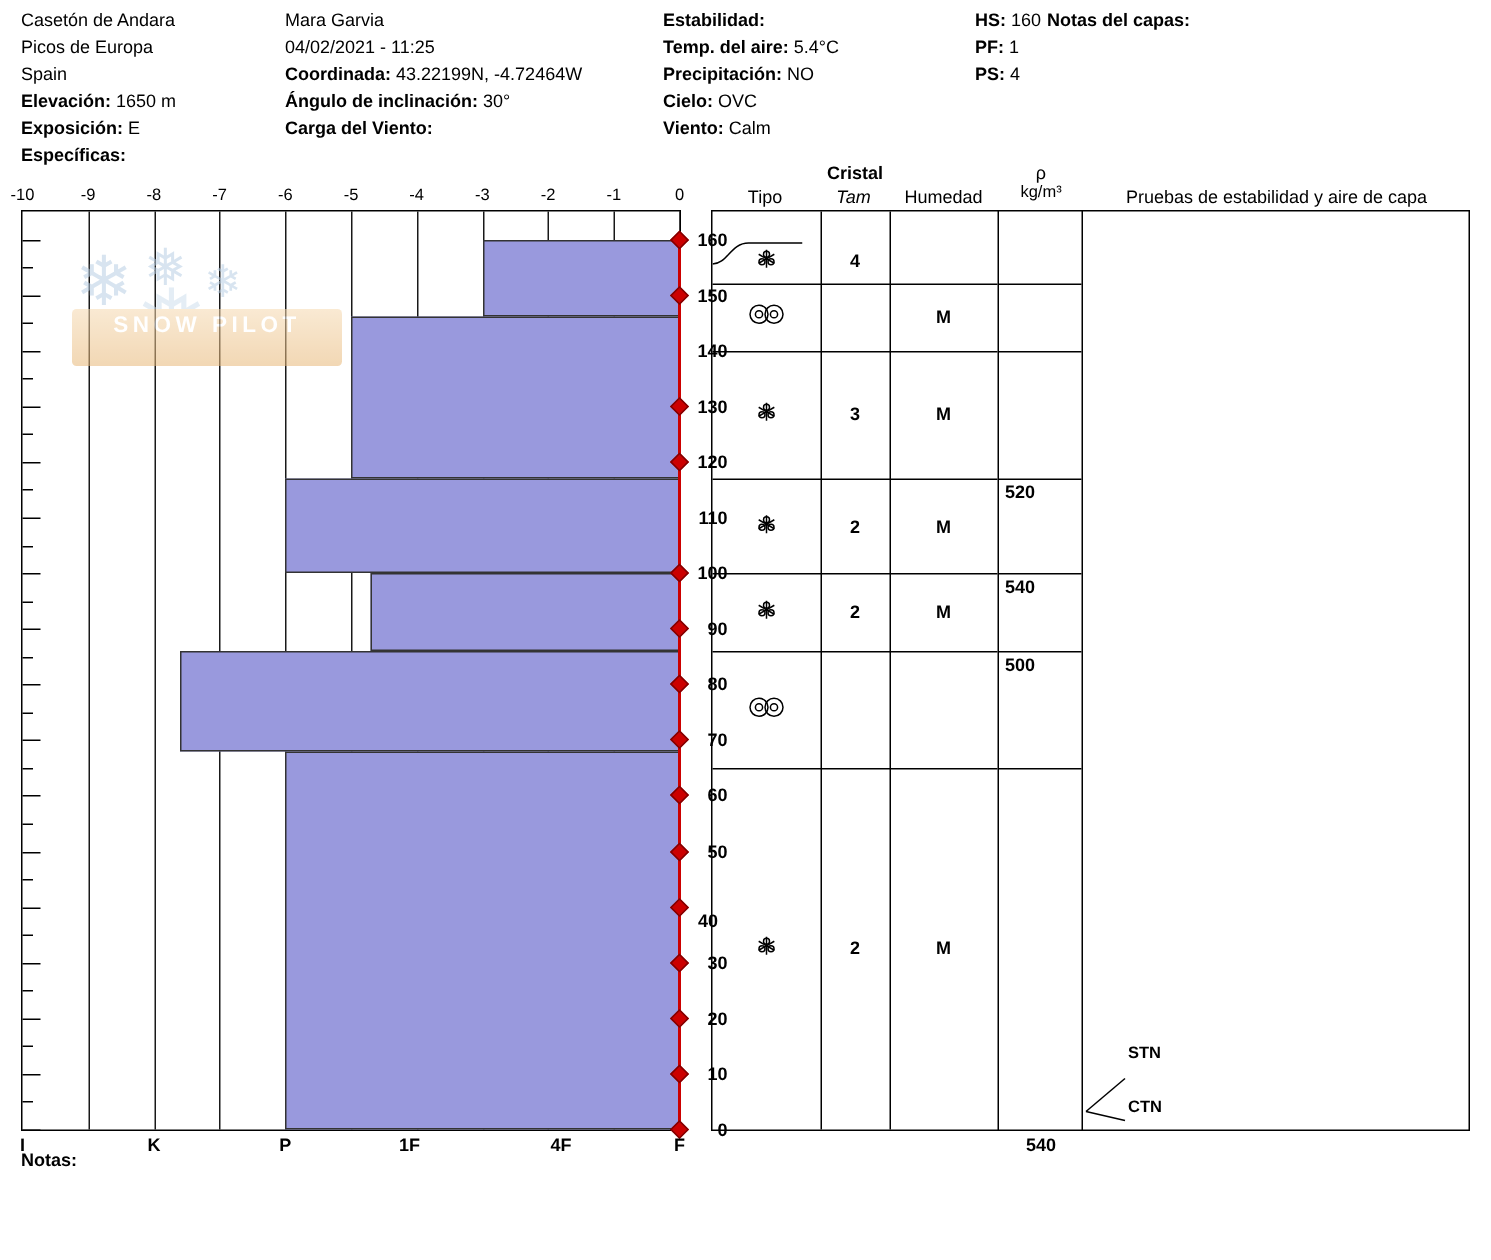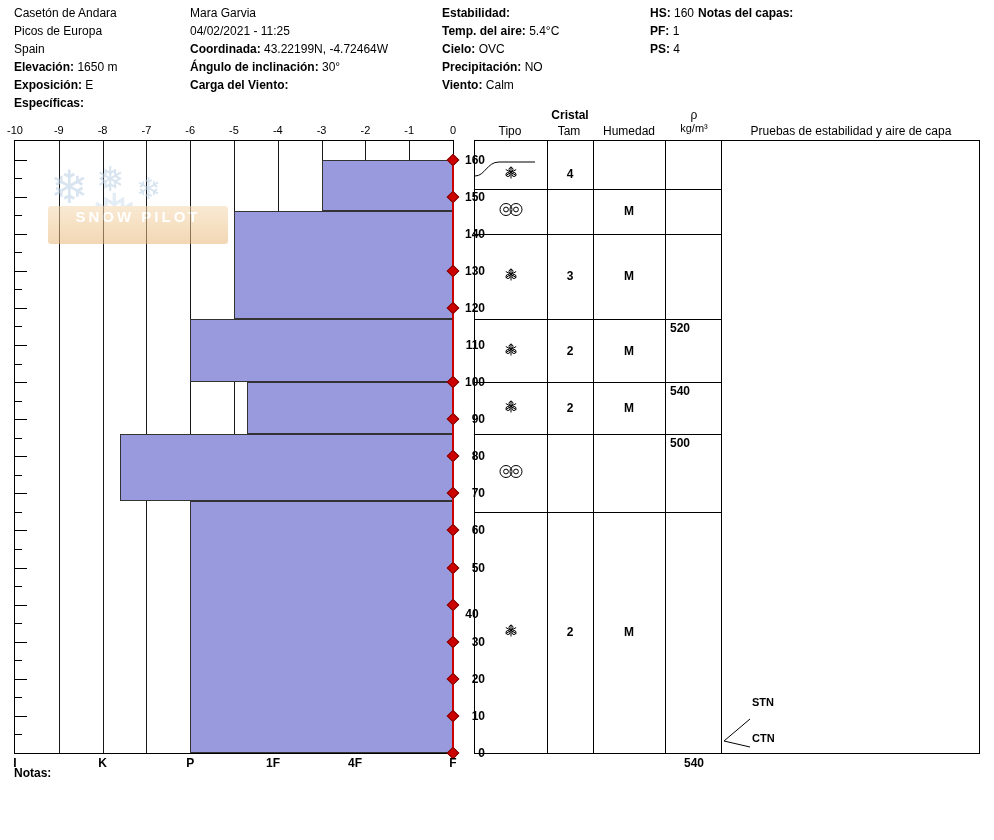--- a/index.html
+++ b/index.html
@@ -95,24 +95,24 @@
       <span>30°</span></div>
     <div class="hdr-line"><span class="b">Carga del Viento:</span>
       <span></span></div>
   </div>
 
   <div class="hdr-col c3">
     <div class="hdr-line"><span class="b">Estabilidad:</span>
       <span></span></div>
     <div class="hdr-line"><span class="b">Temp. del aire:</span>
       <span>5.4°C</span></div>
+    <div class="hdr-line"><span class="b">Precipitación:</span>
+      <span>NO</span></div>
     <div class="hdr-line"><span class="b">Cielo:</span>
       <span>OVC</span></div>
-    <div class="hdr-line"><span class="b">Precipitación:</span>
-      <span>NO</span></div>
     <div class="hdr-line"><span class="b">Viento:</span>
       <span>Calm</span></div>
   </div>
 
   <div class="hdr-col c4">
     <div class="hdr-line"><span class="b">HS:</span>
       <span>160</span></div>
     <div class="hdr-line"><span class="b">PF:</span>
       <span>1</span></div>
     <div class="hdr-line"><span class="b">PS:</span>
@@ -231,27 +231,27 @@
   <div class="ribbon">
       <span>SNOW PILOT</span>
     </div>
 </div>
 
 <div class="axis-bot" id="axisBot">
     <span style="left: 1px;">I</span>
     <span style="left: 88.6px;">K</span>
     <span style="left: 176.2px;">P</span>
     <span style="left: 259px;">1F</span>
-    <span style="left: 341px; text-align: right;">4F</span>
+    <span style="left: 360px; text-align: right;">4F</span>
     <span style="left: 439px;">F</span>
   </div>
 
 <div class="xhdr" style="left:474px;top:108px;width:192px;font-weight:bold;">Cristal</div>
 <div class="xhdr" style="left:474px;top:124px;width:72px;">Tipo</div>
-<div class="xhdr" style="left:546px;top:124px;width:46px;">Tam</div>
+<div class="xhdr" style="left:546px;top:124px;width:46px;font-style:italic;">Tam</div>
 <div class="xhdr" style="left:592px;top:124px;width:74px;">Humedad</div>
 <div class="rho-hdr">
   <div>ρ</div>
   <div style="font-size:11px;">kg/m³</div>
 </div>
 <div class="notes-hdr">Pruebas de estabilidad y aire de capa</div>
 
 <div id="xtal">
     <div class="col" style="left: 72px;"></div>
     <div class="col" style="left: 118px;"></div>

